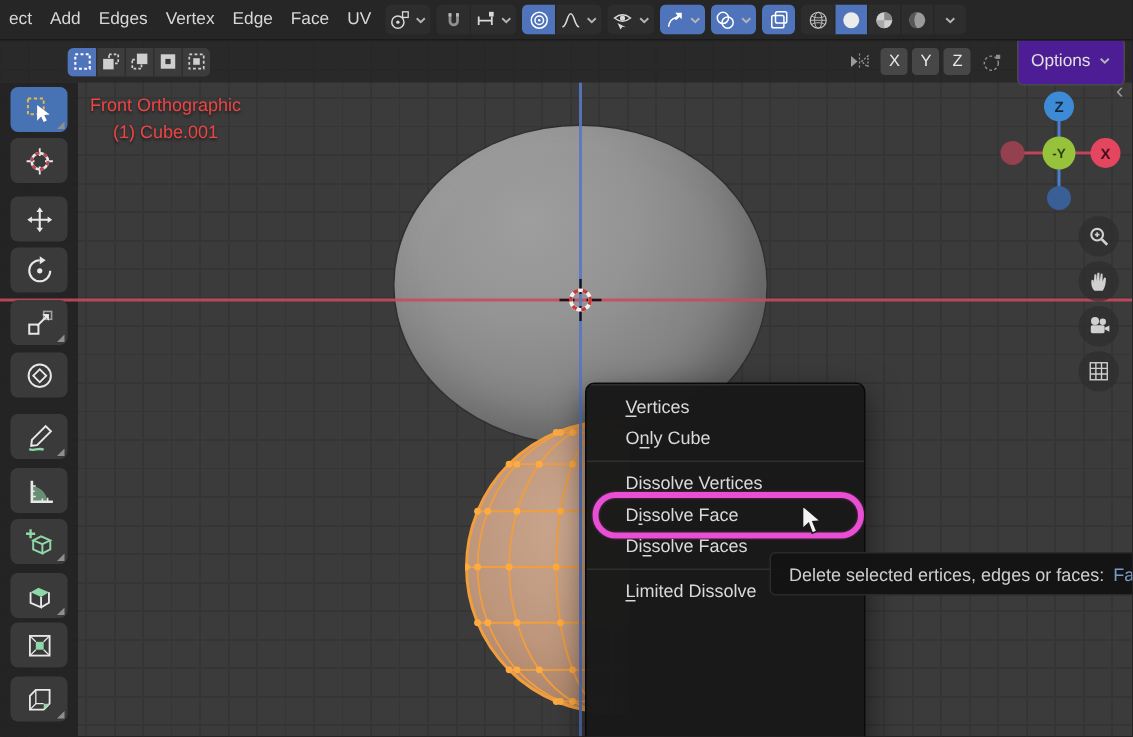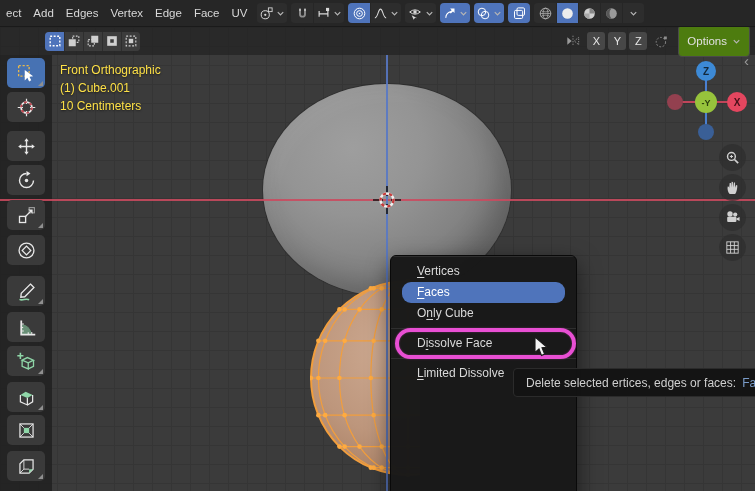--- a/index.html
+++ b/index.html
@@ -19,35 +19,35 @@
   .orient-label{font-size:11.5px;color:#e0e0e0;}
 
   
   .hdr2{position:absolute;left:0;top:27px;width:755px;height:28px;background:rgba(36,36,36,0.78);display:flex;align-items:center;z-index:20;}
   .selmodes{display:flex;margin-left:45px;background:#3c3c3c;border-radius:4px;overflow:hidden;}
   .smbtn{width:19px;height:19px;display:flex;align-items:center;justify-content:center;background:#3c3c3c;}
   .smbtn+.smbtn{border-left:1px solid #2e2e2e;}
   .smbtn.active{background:#4f74bb;}
   .hdr2-right{margin-left:auto;display:flex;align-items:center;gap:3px;margin-right:5px;}
   .axisbtn{width:18px;height:18px;background:#474747;border-radius:3px;color:#e8e8e8;font-size:11px;display:flex;align-items:center;justify-content:center;}
-  .options-btn{display:flex;align-items:center;gap:5px;height:32px;background:#4d7c0f;border:1px solid #4a4a4a;border-radius:4px;padding:0 8px;margin-left:6px;}
+  .options-btn{display:flex;align-items:center;gap:5px;height:32px;background:#4c1d95;border:1px solid #4a4a4a;border-radius:4px;padding:0 8px;margin-left:6px;}
   .options-label{font-size:11.5px;color:#e0e0e0;}
 
   
   .viewport{position:absolute;left:0;top:27px;width:755px;height:464px;background-color:#3b3b3b;
     background-image:repeating-linear-gradient(to right,#353535 0 1px,transparent 1px 19px),
                      repeating-linear-gradient(to bottom,#353535 0 1px,transparent 1px 19px);z-index:0;}
   .axis-x{position:absolute;left:0;top:199px;width:755px;height:1.6px;background:rgba(203,74,94,.88);z-index:4;}
   .axis-z{position:absolute;left:386px;top:55px;width:1.6px;height:436px;background:rgba(88,120,196,.9);z-index:4;}
   .gray-sphere{position:absolute;left:263px;top:84px;width:248px;height:212px;border-radius:50%;
     background:radial-gradient(ellipse at 36% 30%, #9e9e9e 0%, #949494 32%, #838383 58%, #6d6d6d 82%, #5e5e5e 100%);
     box-shadow:inset -10px -14px 26px rgba(0,0,0,.16), inset 8px 10px 20px rgba(255,255,255,.05), 0 0 0 1px rgba(28,28,28,.35);z-index:2;}
   #edit-sphere{position:absolute;left:310px;top:279px;z-index:3;}
   .cursor3d{position:absolute;left:372px;top:185px;z-index:5;}
-  .vp-text{position:absolute;left:60px;top:61px;z-index:5;color:#fde047;font-size:12px;line-height:18px;text-shadow:0 1px 2px rgba(0,0,0,.55);}
+  .vp-text{position:absolute;left:60px;top:61px;z-index:5;color:#ef4444;font-size:12px;line-height:18px;text-shadow:0 1px 2px rgba(0,0,0,.55);text-align:center;}
   .collapse{position:absolute;left:744px;top:52px;z-index:5;color:#9a9a9a;font-size:15px;}
 
   
   .gizmo{position:absolute;left:664px;top:58px;z-index:5;}
   .navbtn{position:absolute;left:719px;width:27px;height:27px;border-radius:50%;background:rgba(44,44,44,.6);display:flex;align-items:center;justify-content:center;z-index:5;}
 
   
   .toolbar-bg{position:absolute;left:0;top:55px;width:52px;height:436px;background:rgba(31,31,31,.8);z-index:3;}
   .toolbar{position:absolute;left:7px;top:58px;width:38px;z-index:7;}
   .toolbtn{position:relative;width:38px;height:30px;border-radius:5px;background:#3a3a3a;display:flex;align-items:center;justify-content:center;}
@@ -142,21 +142,20 @@
 
   <svg class="cursor3d" width="30" height="30">
     <path d="M15 1 V11 M15 19 V29 M1 15 H11 M19 15 H29" stroke="#141414" stroke-width="1.6"></path>
     <circle cx="15" cy="15" r="6.5" fill="none" stroke="#f0f0f0" stroke-width="2.4"></circle>
     <circle cx="15" cy="15" r="6.5" fill="none" stroke="#c63b3b" stroke-width="2.4" stroke-dasharray="3.2 3.2"></circle>
   </svg>
 
   <div class="vp-text">
     <div>Front Orthographic</div>
     <div>(1) Cube.001</div>
-    <div>10 Centimeters</div>
   </div>
 
   <div class="collapse">‹</div>
 
   <svg class="gizmo" width="84" height="88">
     <line x1="11" y1="44" x2="73" y2="44" stroke="#c0455a" stroke-width="2"></line>
     <line x1="42" y1="13" x2="42" y2="74" stroke="#4a7fd0" stroke-width="2"></line>
     <circle cx="11" cy="44" r="8" fill="#93404f"></circle>
     <circle cx="42" cy="74" r="8" fill="#3a5f96"></circle>
     <circle cx="42" cy="13" r="10" fill="#3d8ad6"></circle>
@@ -494,24 +493,25 @@
           <path d="M9 4.5 L9 15 M9 15 L15 15 M9 15 L4.5 19.5" stroke="#e8e8e8" stroke-width="1"></path>
         </svg>
         <span class="corner"></span>
       </div>
     </div>
 
   <div class="dmenu">
     <div class="dmenu-sep"></div>
     <div id="dmenu-items">
         <div class="mi"><span></span><span class="accel">V</span><span>ertices</span></div>
-        <div class="mi hl"><span></span><span class="accel">F</span><span>aces</span></div>
         <div class="mi"><span>O</span><span class="accel">n</span><span>ly Cube</span></div>
         <div class="msep"></div>
+        <div class="mi"><span></span><span class="accel">D</span><span>issolve Vertices</span></div>
         <div class="mi"><span>D</span><span class="accel">i</span><span>ssolve Face</span></div>
+        <div class="mi"><span>Di</span><span class="accel">s</span><span>solve Faces</span></div>
         <div class="msep"></div>
         <div class="mi"><span></span><span class="accel">L</span><span>imited Dissolve</span></div>
       </div>
   </div>
 
   <div class="tooltip">
     <span class="t1">Delete selected ertices, edges or faces:</span>
     <span class="t2">Face</span>
   </div>
 

